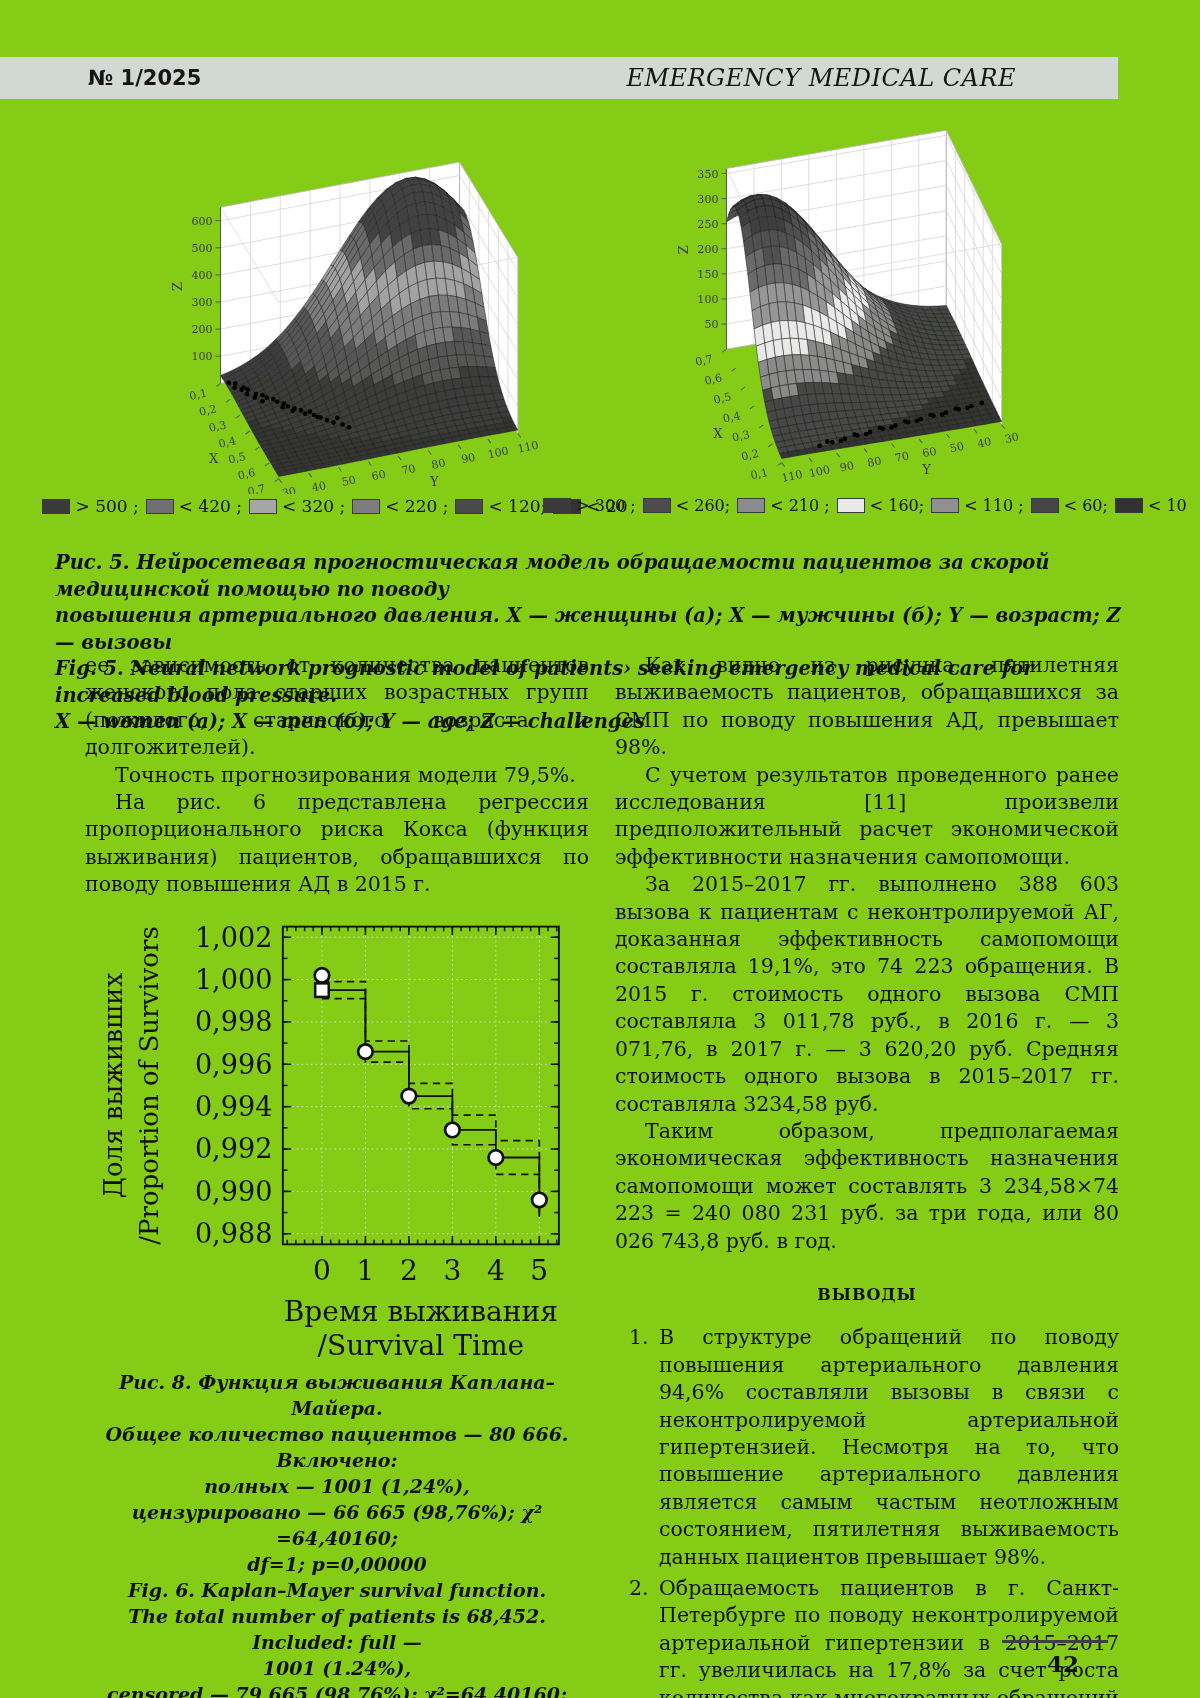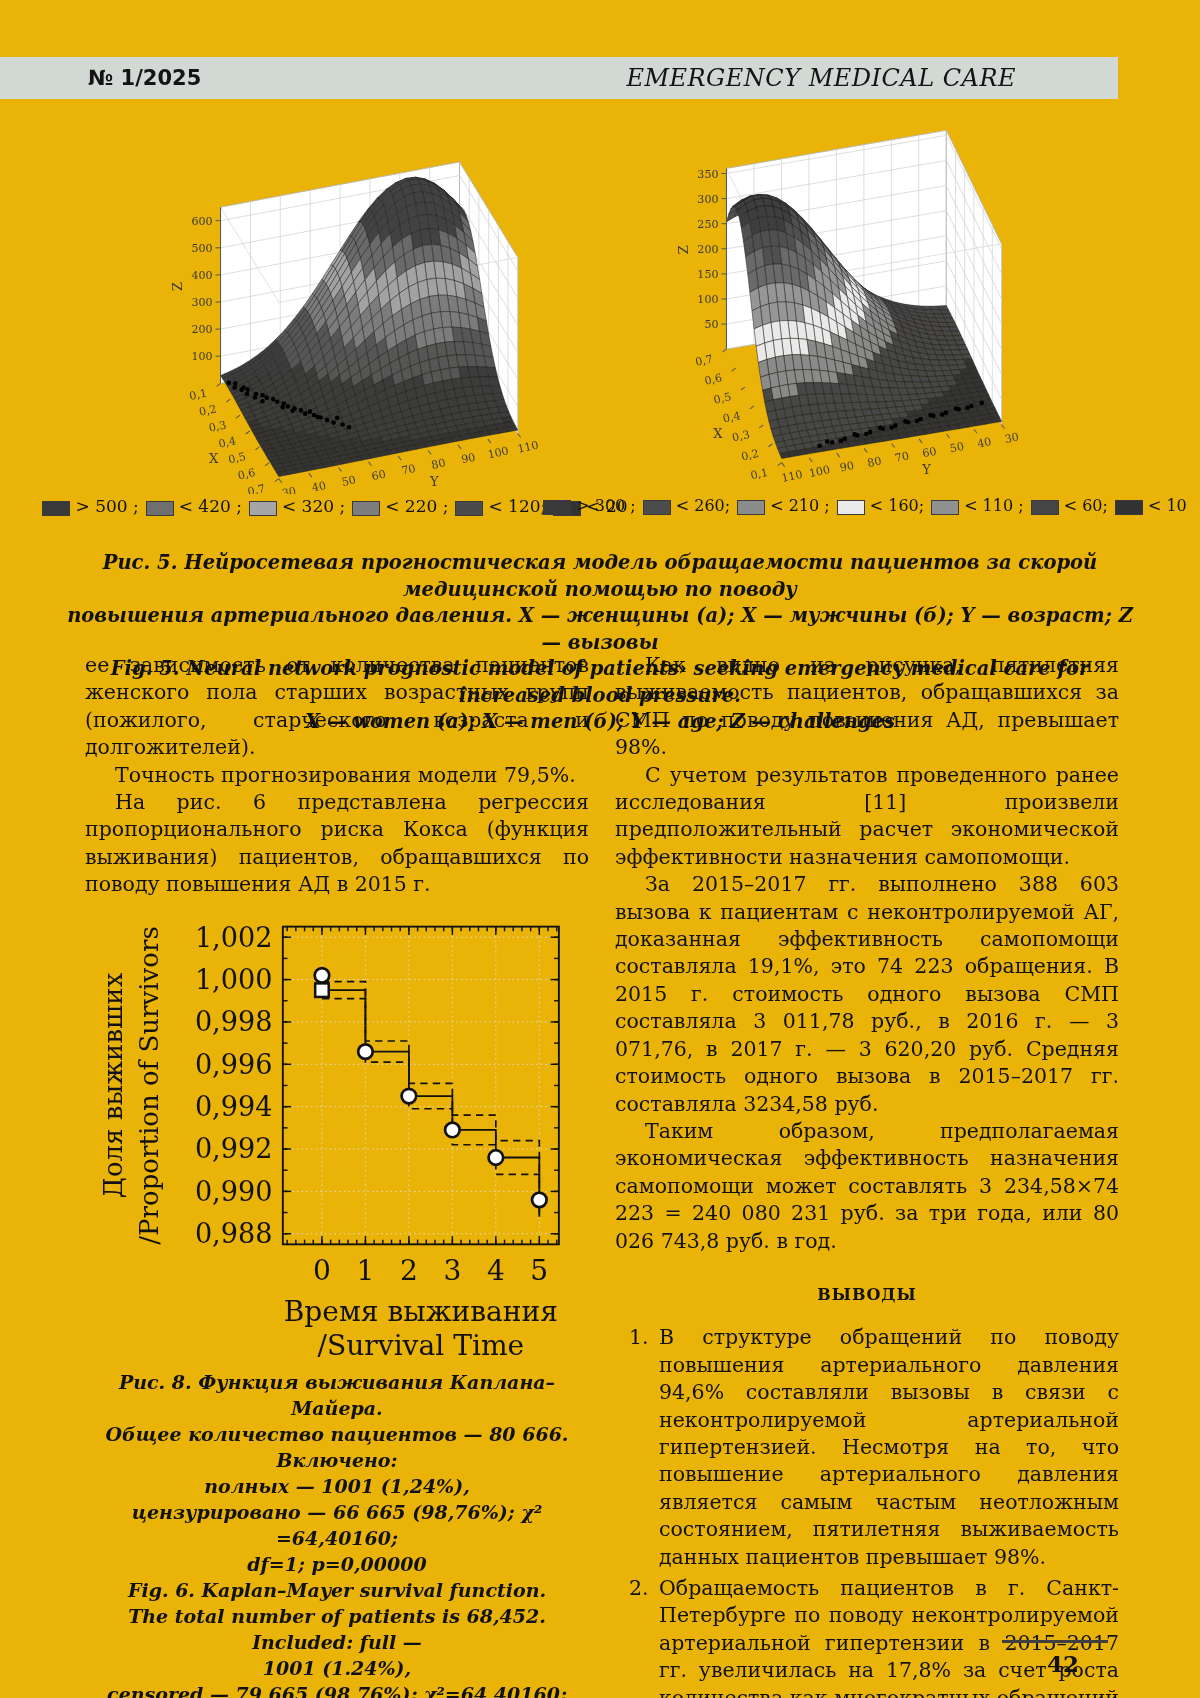--- a/index.html
+++ b/index.html
@@ -1,30 +1,30 @@
 <!DOCTYPE html>
 <html><head>
 <meta charset="utf-8">
 <style>
   html,body{margin:0;padding:0;background:#888;}
-  .page{position:relative;width:1200px;height:1698px;background:#eab308;
+  .page{position:relative;width:1200px;height:1698px;background:#84cc16;
         font-family:"DejaVu Serif","Liberation Serif",serif;color:#111;overflow:hidden;margin:0 auto;}
   .header-bar{position:absolute;top:57px;left:0;width:1118px;height:42px;background:#d2d8d4;
         display:flex;align-items:center;justify-content:space-between;
         padding:0 102px 0 88px;box-sizing:border-box;}
   .issue{font-family:"DejaVu Sans","Liberation Sans",sans-serif;font-weight:bold;font-size:21px;color:#141414;}
   .journal{font-style:italic;font-size:24px;letter-spacing:0.5px;color:#141414;}
   .figs{position:absolute;top:110px;left:78px;display:flex;gap:16px;}
   .figblock{width:514px;}
   .surf{width:514px;height:384px;display:block;}
   .legend{display:flex;justify-content:center;gap:7px;margin-top:2px;font-size:17px;align-items:center;}
   .legend.tight{font-size:16px;}
-  .leg-item{display:flex;align-items:flex-end;gap:5px;white-space:nowrap;}
+  .leg-item{display:flex;align-items:center;gap:5px;white-space:nowrap;}
   .leg-swatch{width:26px;height:13px;border:1px solid #3a3a3a;display:inline-block;}
-  .cap5{position:absolute;top:550px;left:55px;width:1090px;text-align:center;
+  .cap5{position:absolute;top:550px;left:55px;width:1090px;text-align:left;
         font-weight:bold;font-style:italic;font-size:19.5px;line-height:26.5px;}
   .cols{position:absolute;top:652px;left:85px;width:1034px;display:flex;gap:26px;}
   .col{width:504px;font-size:20.5px;line-height:27.4px;text-align:justify;}
   .col p{margin:0;text-indent:30px;}
   .col p.noindent{text-indent:0;}
   .kmwrap{width:500px;margin:12px auto 2px;}
   .km{width:500px;display:block;}
   .cap6{text-align:center;font-weight:bold;font-style:italic;font-size:19px;line-height:26px;margin-top:8px;}
   .concl-head{text-align:center;font-weight:bold;font-size:16px;margin:26px 0 16px;letter-spacing:1px;}
   ol.concl{margin:0;padding-left:40px;}

